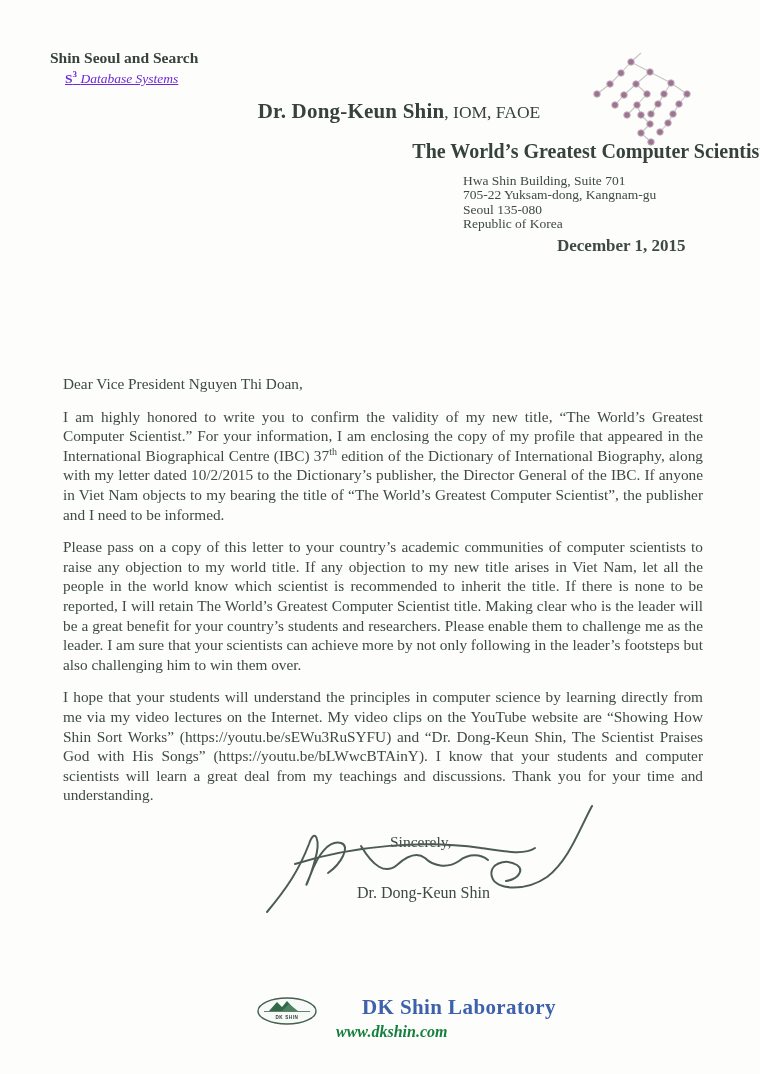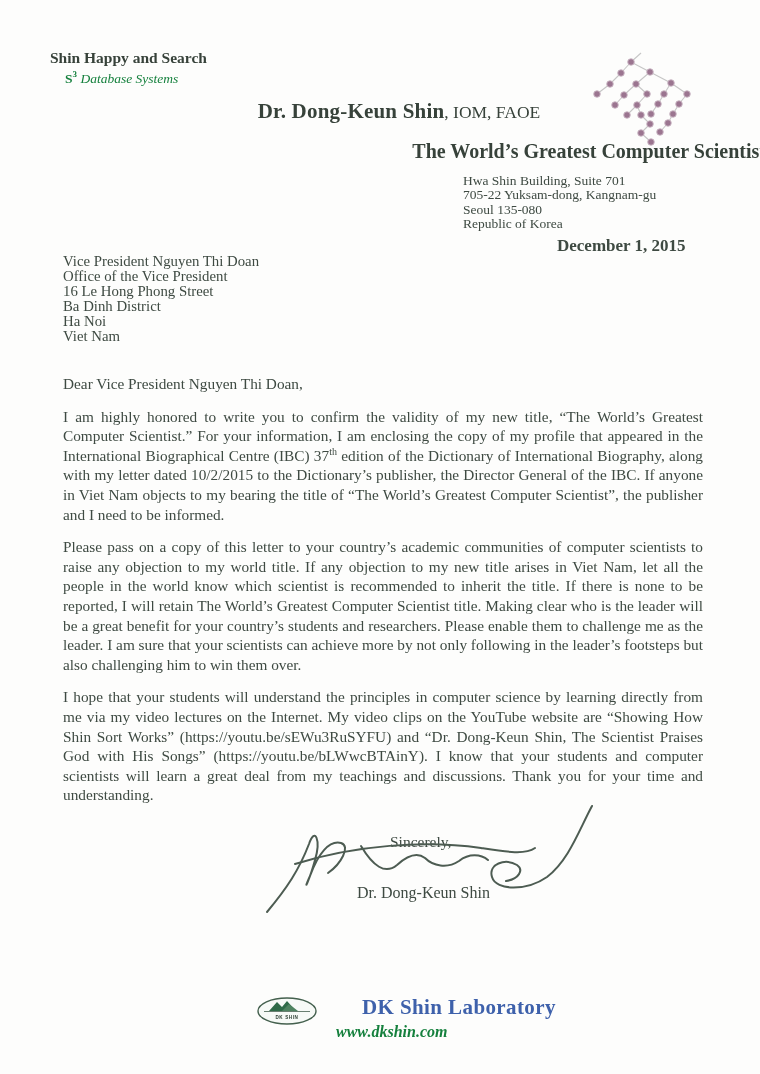--- a/index.html
+++ b/index.html
@@ -3,21 +3,21 @@
 <meta charset="utf-8">
 <style>
   html,body{margin:0;padding:0;background:#ffffff;}
   .page{
     position:relative;width:760px;height:1074px;background:#fdfdfc;
     font-family:"Liberation Serif", serif;color:#3e4a42;overflow:hidden;
   }
   
   .lh-left{position:absolute;left:50px;top:50px;line-height:15px;}
   .lh-left .l1{font-weight:bold;font-size:15.5px;color:#37423a;}
-  .lh-left .l2{font-size:13.5px;margin-left:15px;margin-top:2px;color:#15803d;}
+  .lh-left .l2{font-size:13.5px;margin-left:15px;margin-top:2px;color:#6d28d9;text-decoration:underline;}
   .lh-left .l2 .s{font-weight:bold;font-style:normal;}
   .lh-left .l2 sup{font-size:9px;font-weight:bold;}
   .lh-left .l2 .it{font-style:italic;}
   
   .lh-center{position:absolute;left:0;top:99px;width:734px;text-align:center;color:#37423a;padding-left:32px;}
   .lh-center .name{font-size:21px;font-weight:bold;letter-spacing:.2px;}
   .lh-center .cred{font-size:17.5px;font-weight:normal;}
   .lh-center .tagline{font-size:20px;font-weight:bold;margin-top:16px;text-align:right;}
   
   .tree{position:absolute;left:588px;top:50px;}
@@ -39,21 +39,21 @@
   .footer-logo{position:absolute;left:256px;top:996px;}
   .footer-name{position:absolute;left:316px;top:995px;font-size:21px;font-weight:bold;color:#3e61ab;letter-spacing:.4px;margin-left:46px;}
   .footer-url{position:absolute;left:336px;top:1023px;font-size:16px;font-weight:bold;font-style:italic;color:#15803d;}
 </style>
 </head>
 <body>
 
 <div class="page">
 
   <div class="lh-left">
-    <div class="l1">Shin Happy and Search</div>
+    <div class="l1">Shin Seoul and Search</div>
     <div class="l2"><span class="s">S</span><sup>3</sup>&nbsp;<span class="it">Database Systems</span></div>
   </div>
 
   <div class="lh-center">
     <div><span class="name">Dr. Dong-Keun Shin</span><span class="cred">, IOM, FAOE</span></div>
     <div class="tagline">The World’s Greatest Computer Scientist</div>
   </div>
 
   <svg class="tree" width="110" height="100" viewBox="0 0 110 100">
     <g stroke="#c6c6c6" stroke-width="1.1">
@@ -112,28 +112,20 @@
 
   <div class="addr">
     <div>Hwa Shin Building, Suite 701</div>
     <div>705-22 Yuksam-dong, Kangnam-gu</div>
     <div>Seoul 135-080</div>
     <div>Republic of Korea</div>
   </div>
 
   <div class="date">December 1, 2015</div>
 
-  <div class="recipient">
-    <div>Vice President Nguyen Thi Doan</div>
-    <div>Office of the Vice President</div>
-    <div>16 Le Hong Phong Street</div>
-    <div>Ba Dinh District</div>
-    <div>Ha Noi</div>
-    <div>Viet Nam</div>
-  </div>
 
   <div class="body-text">
     <p>Dear Vice President Nguyen Thi Doan,</p>
     <p class="just"><span>I am highly honored to write you to confirm the validity of my new title, “The World’s Greatest Computer Scientist.” For your information, I am enclosing the copy of my profile that appeared in the International Biographical Centre (IBC) 37</span><sup>th</sup><span> edition of the Dictionary of International Biography, along with my letter dated 10/2/2015 to the Dictionary’s publisher, the Director General of the IBC. If anyone in Viet Nam objects to my bearing the title of “The World’s Greatest Computer Scientist”, the publisher and I need to be informed.</span></p>
     <p class="just">Please pass on a copy of this letter to your country’s academic communities of computer scientists to raise any objection to my world title. If any objection to my new title arises in Viet Nam, let all the people in the world know which scientist is recommended to inherit the title. If there is none to be reported, I will retain The World’s Greatest Computer Scientist title. Making clear who is the leader will be a great benefit for your country’s students and researchers. Please enable them to challenge me as the leader. I am sure that your scientists can achieve more by not only following in the leader’s footsteps but also challenging him to win them over.</p>
     <p class="just">I hope that your students will understand the principles in computer science by learning directly from me via my video lectures on the Internet. My video clips on the YouTube website are “Showing How Shin Sort Works” (https://youtu.be/sEWu3RuSYFU) and “Dr. Dong-Keun Shin, The Scientist Praises God with His Songs” (https://youtu.be/bLWwcBTAinY). I know that your students and computer scientists will learn a great deal from my teachings and discussions. Thank you for your time and understanding.</p>
   </div>
 
   <div class="valediction">Sincerely,</div>
 

